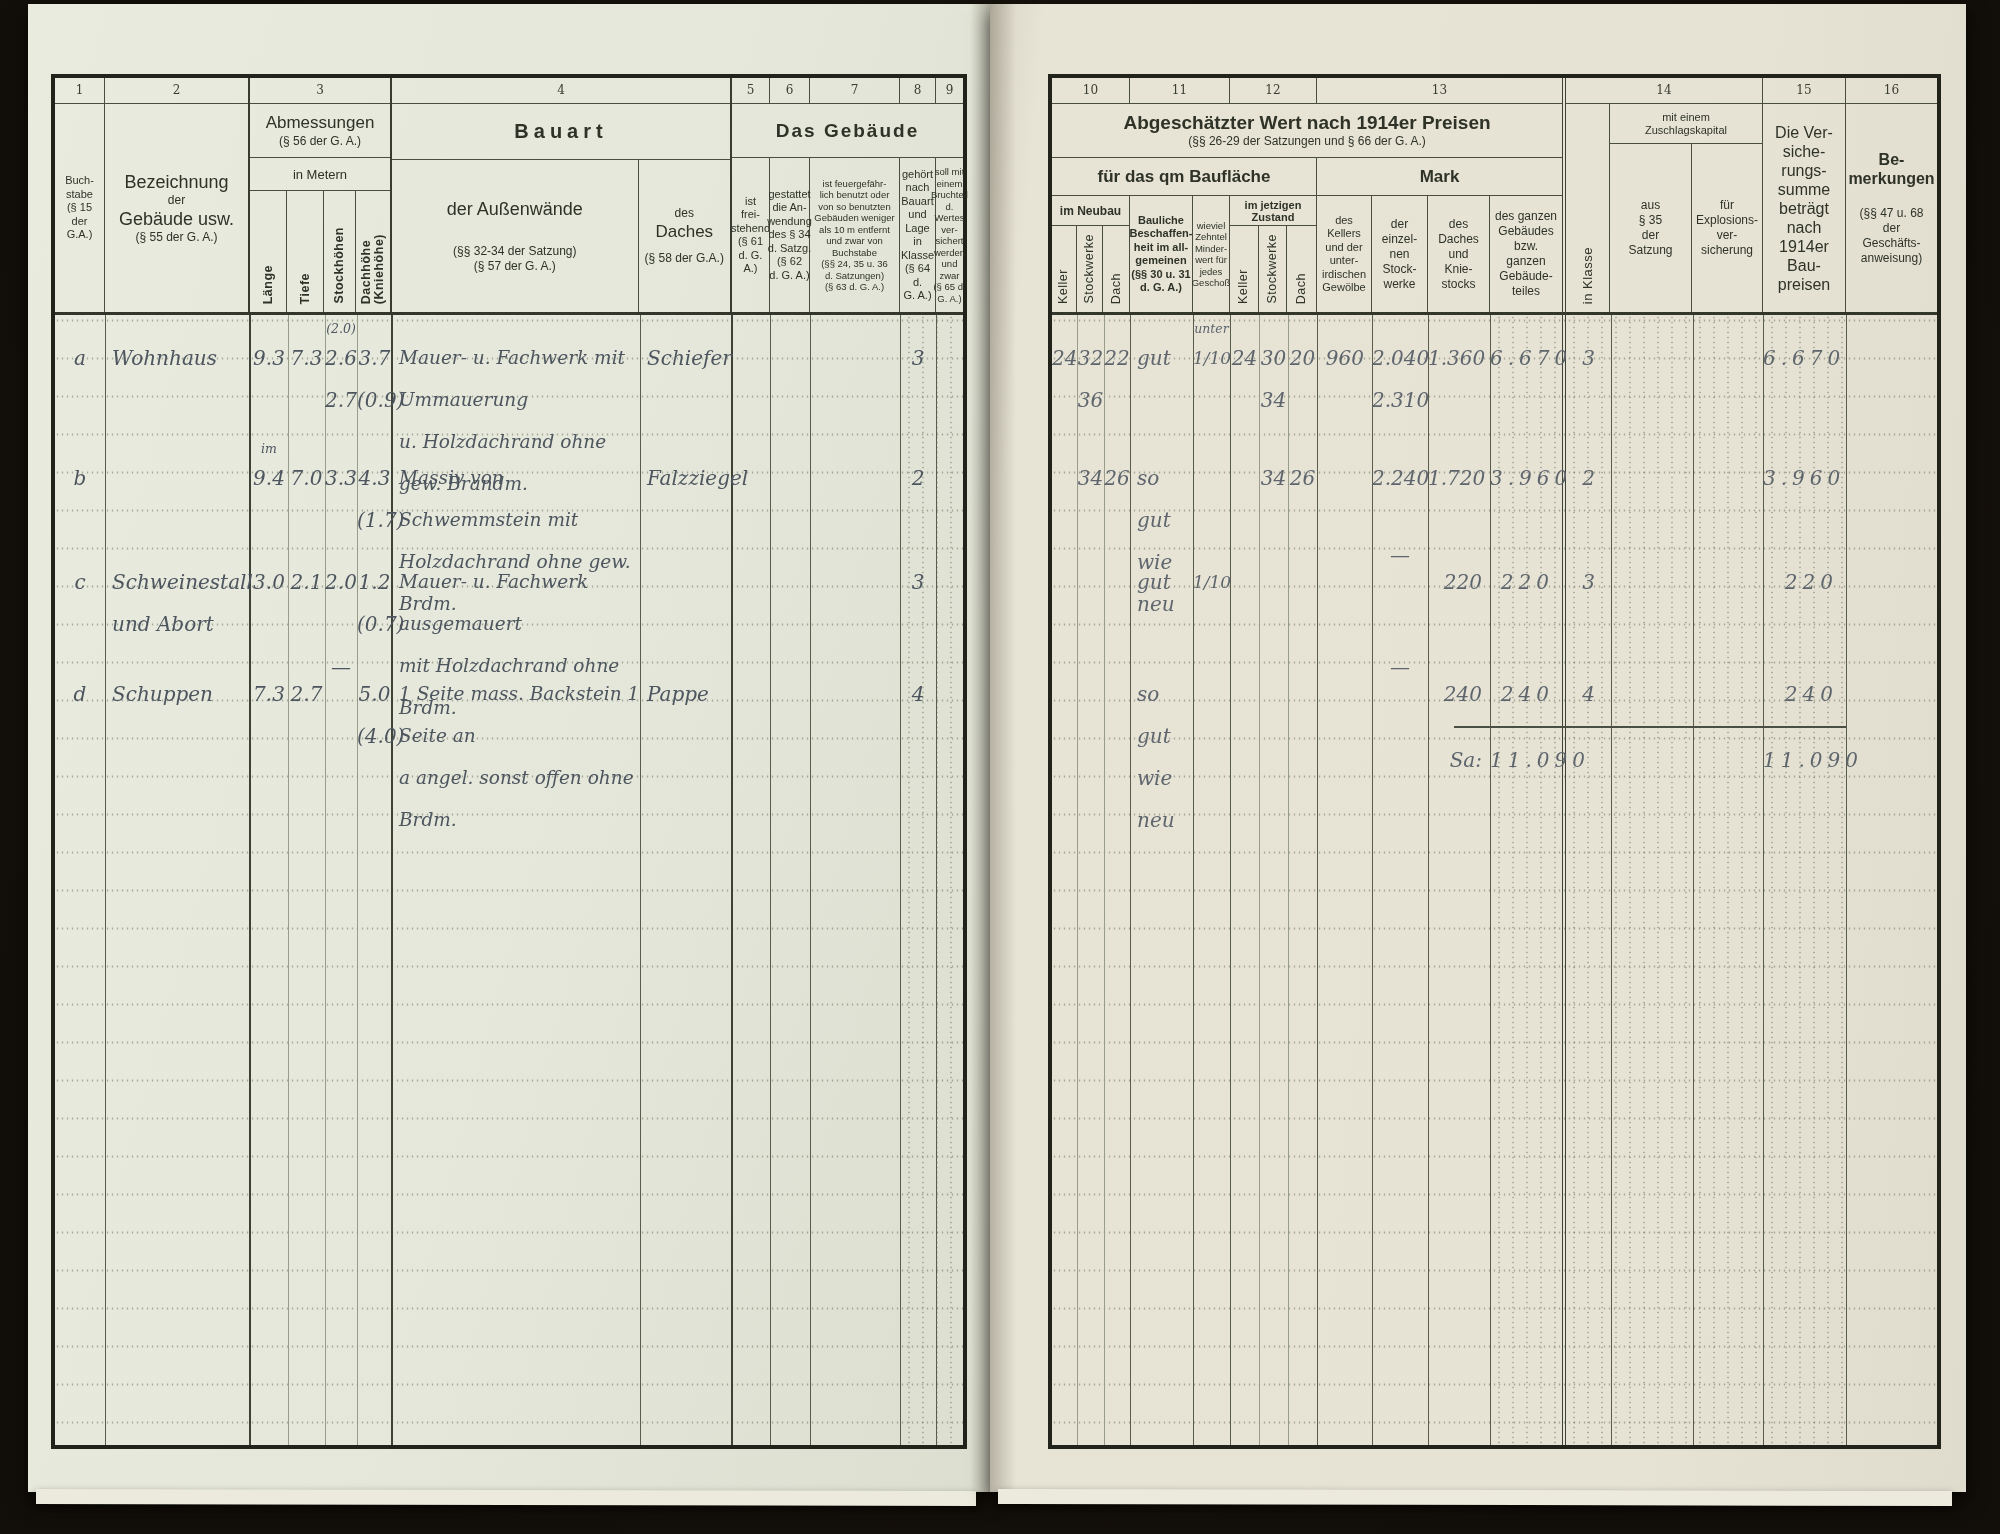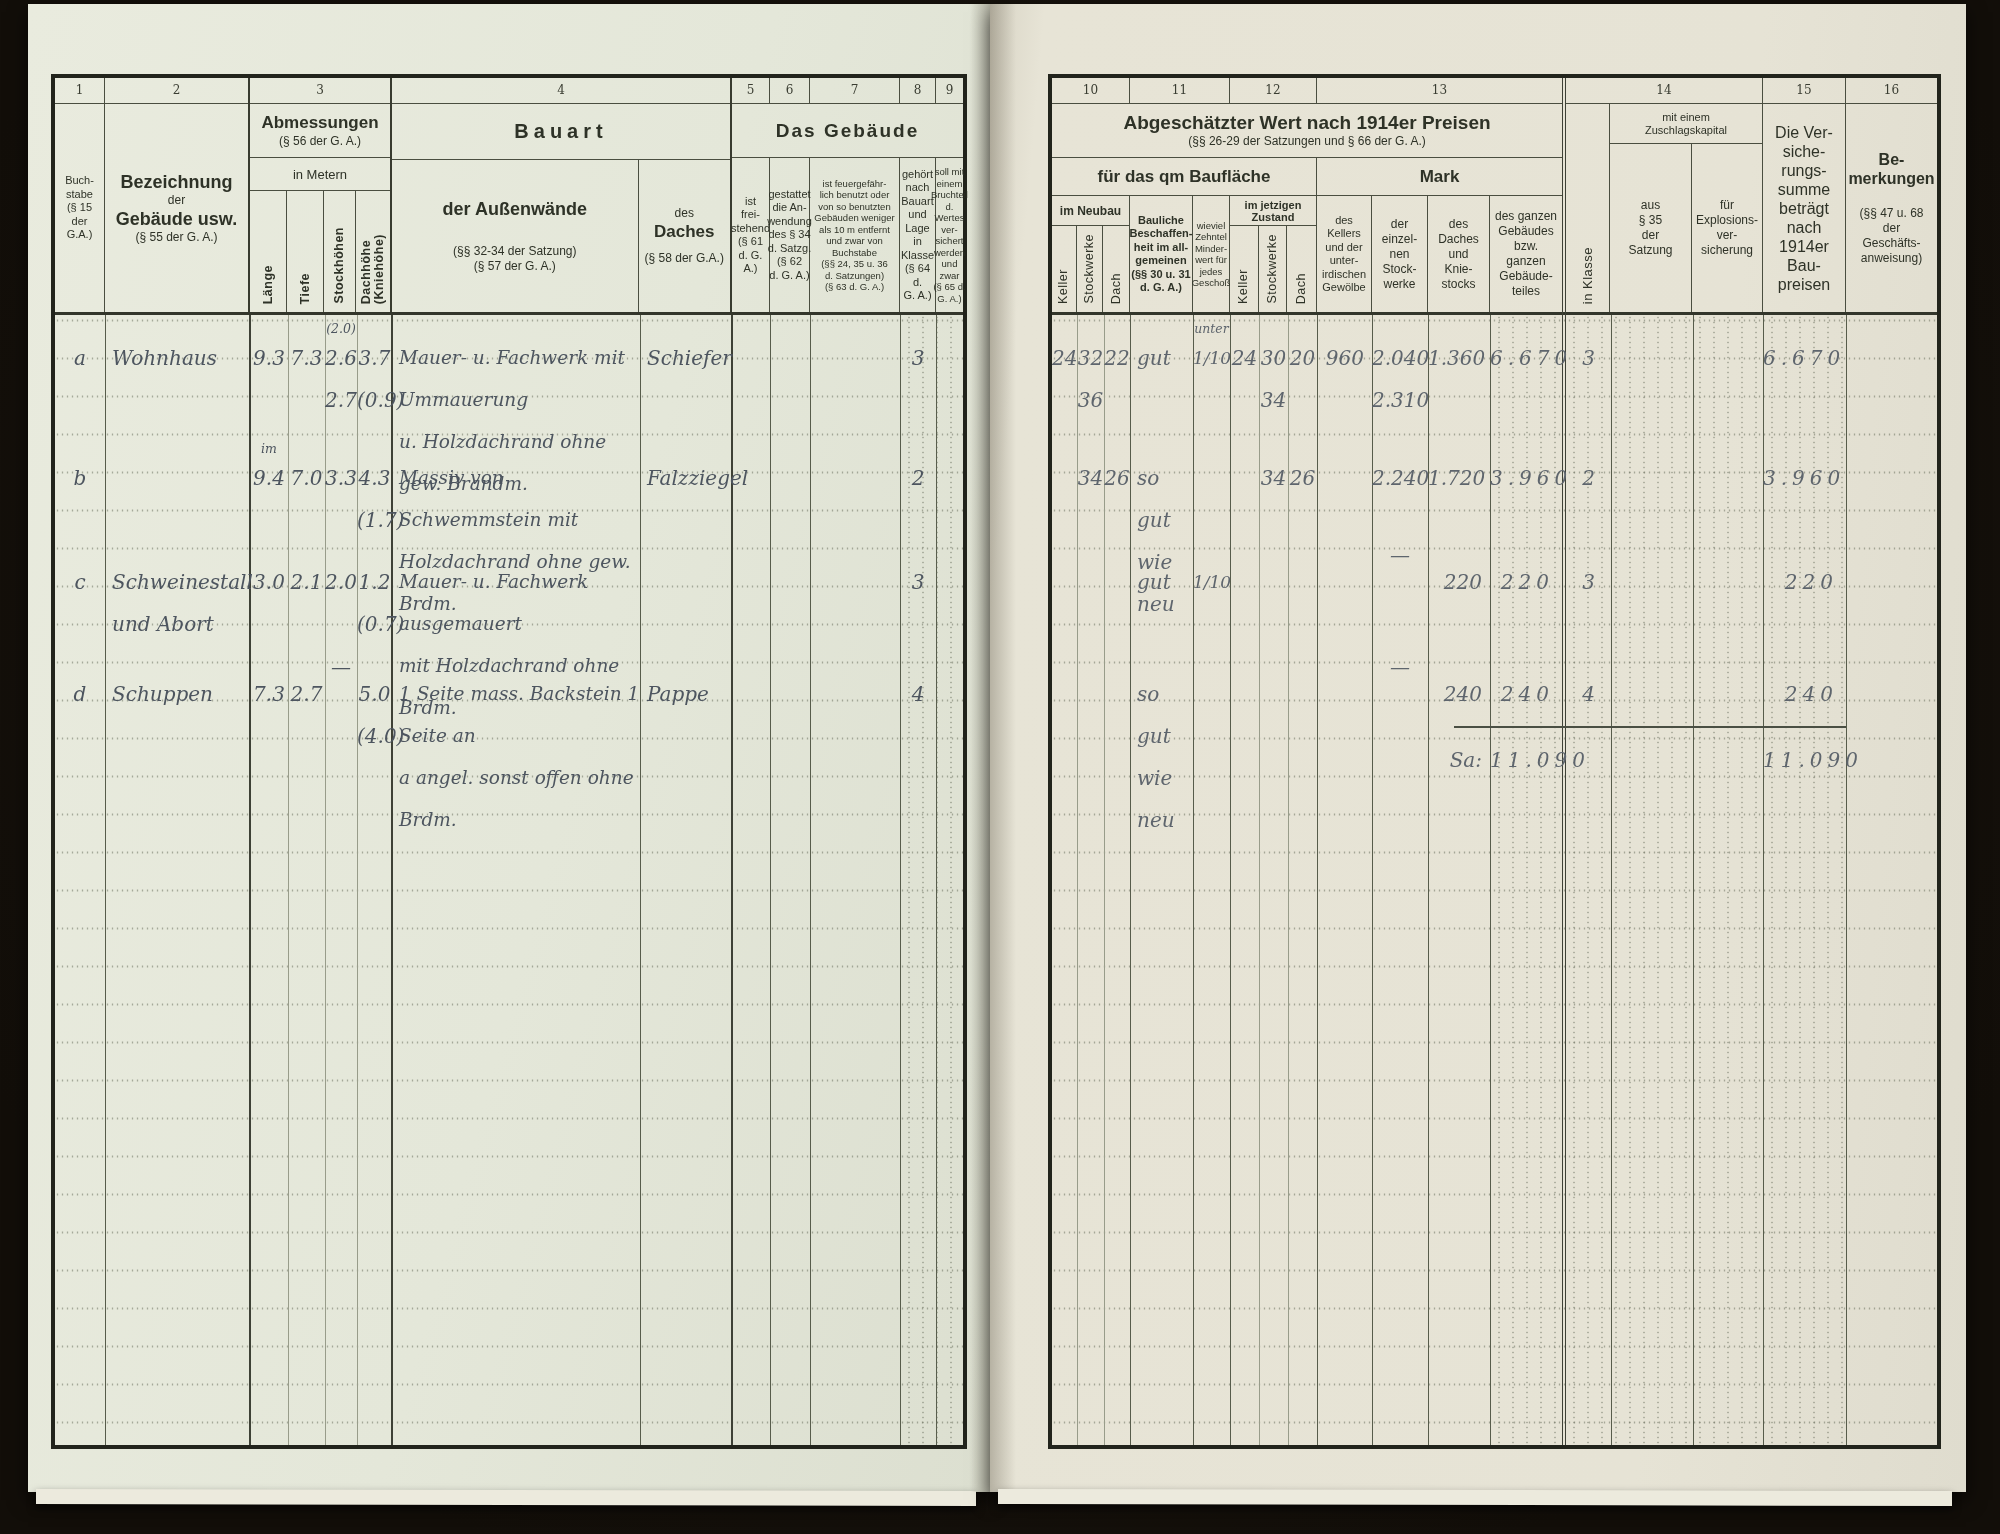--- a/index.html
+++ b/index.html
@@ -41,21 +41,21 @@
   .hband{display:flex;flex-direction:column;align-items:center;justify-content:center;
          border-bottom:1px solid #4a4e40;text-align:center;}
   .hrow{display:flex;flex:1;}
   .hsub{border-right:1px solid #4a4e40;display:flex;flex-direction:column;
         align-items:center;justify-content:center;text-align:center;}
   .hsub.last{border-right:none;}
   .hfill{flex:1;display:flex;flex-direction:column;align-items:center;justify-content:center;text-align:center;}
   .vcell{justify-content:flex-end;padding-bottom:8px;}
   .vert{writing-mode:vertical-rl;transform:rotate(180deg);font-weight:700;font-size:12.5px;
         letter-spacing:.5px;line-height:13px;text-align:left;}
-  .h-main{font-weight:700;font-size:18px;line-height:22px;}
+  .h-main{font-weight:400;font-size:18px;line-height:22px;}
   .h-main.sz17{font-size:17px;}
   .h-big{font-weight:700;font-size:20px;letter-spacing:5px;}
   .h-sub{font-size:12px;line-height:15px;}
   .h-small{font-size:11px;line-height:13.5px;}
   .h-tiny{font-size:9.5px;line-height:11.5px;}
   [data-bind]{white-space:pre-line;}
 
   
   .tbody{position:absolute;left:0;right:0;top:237px;bottom:0;
     background-image:radial-gradient(circle,rgba(100,106,88,.5) .7px,transparent 1.2px);

